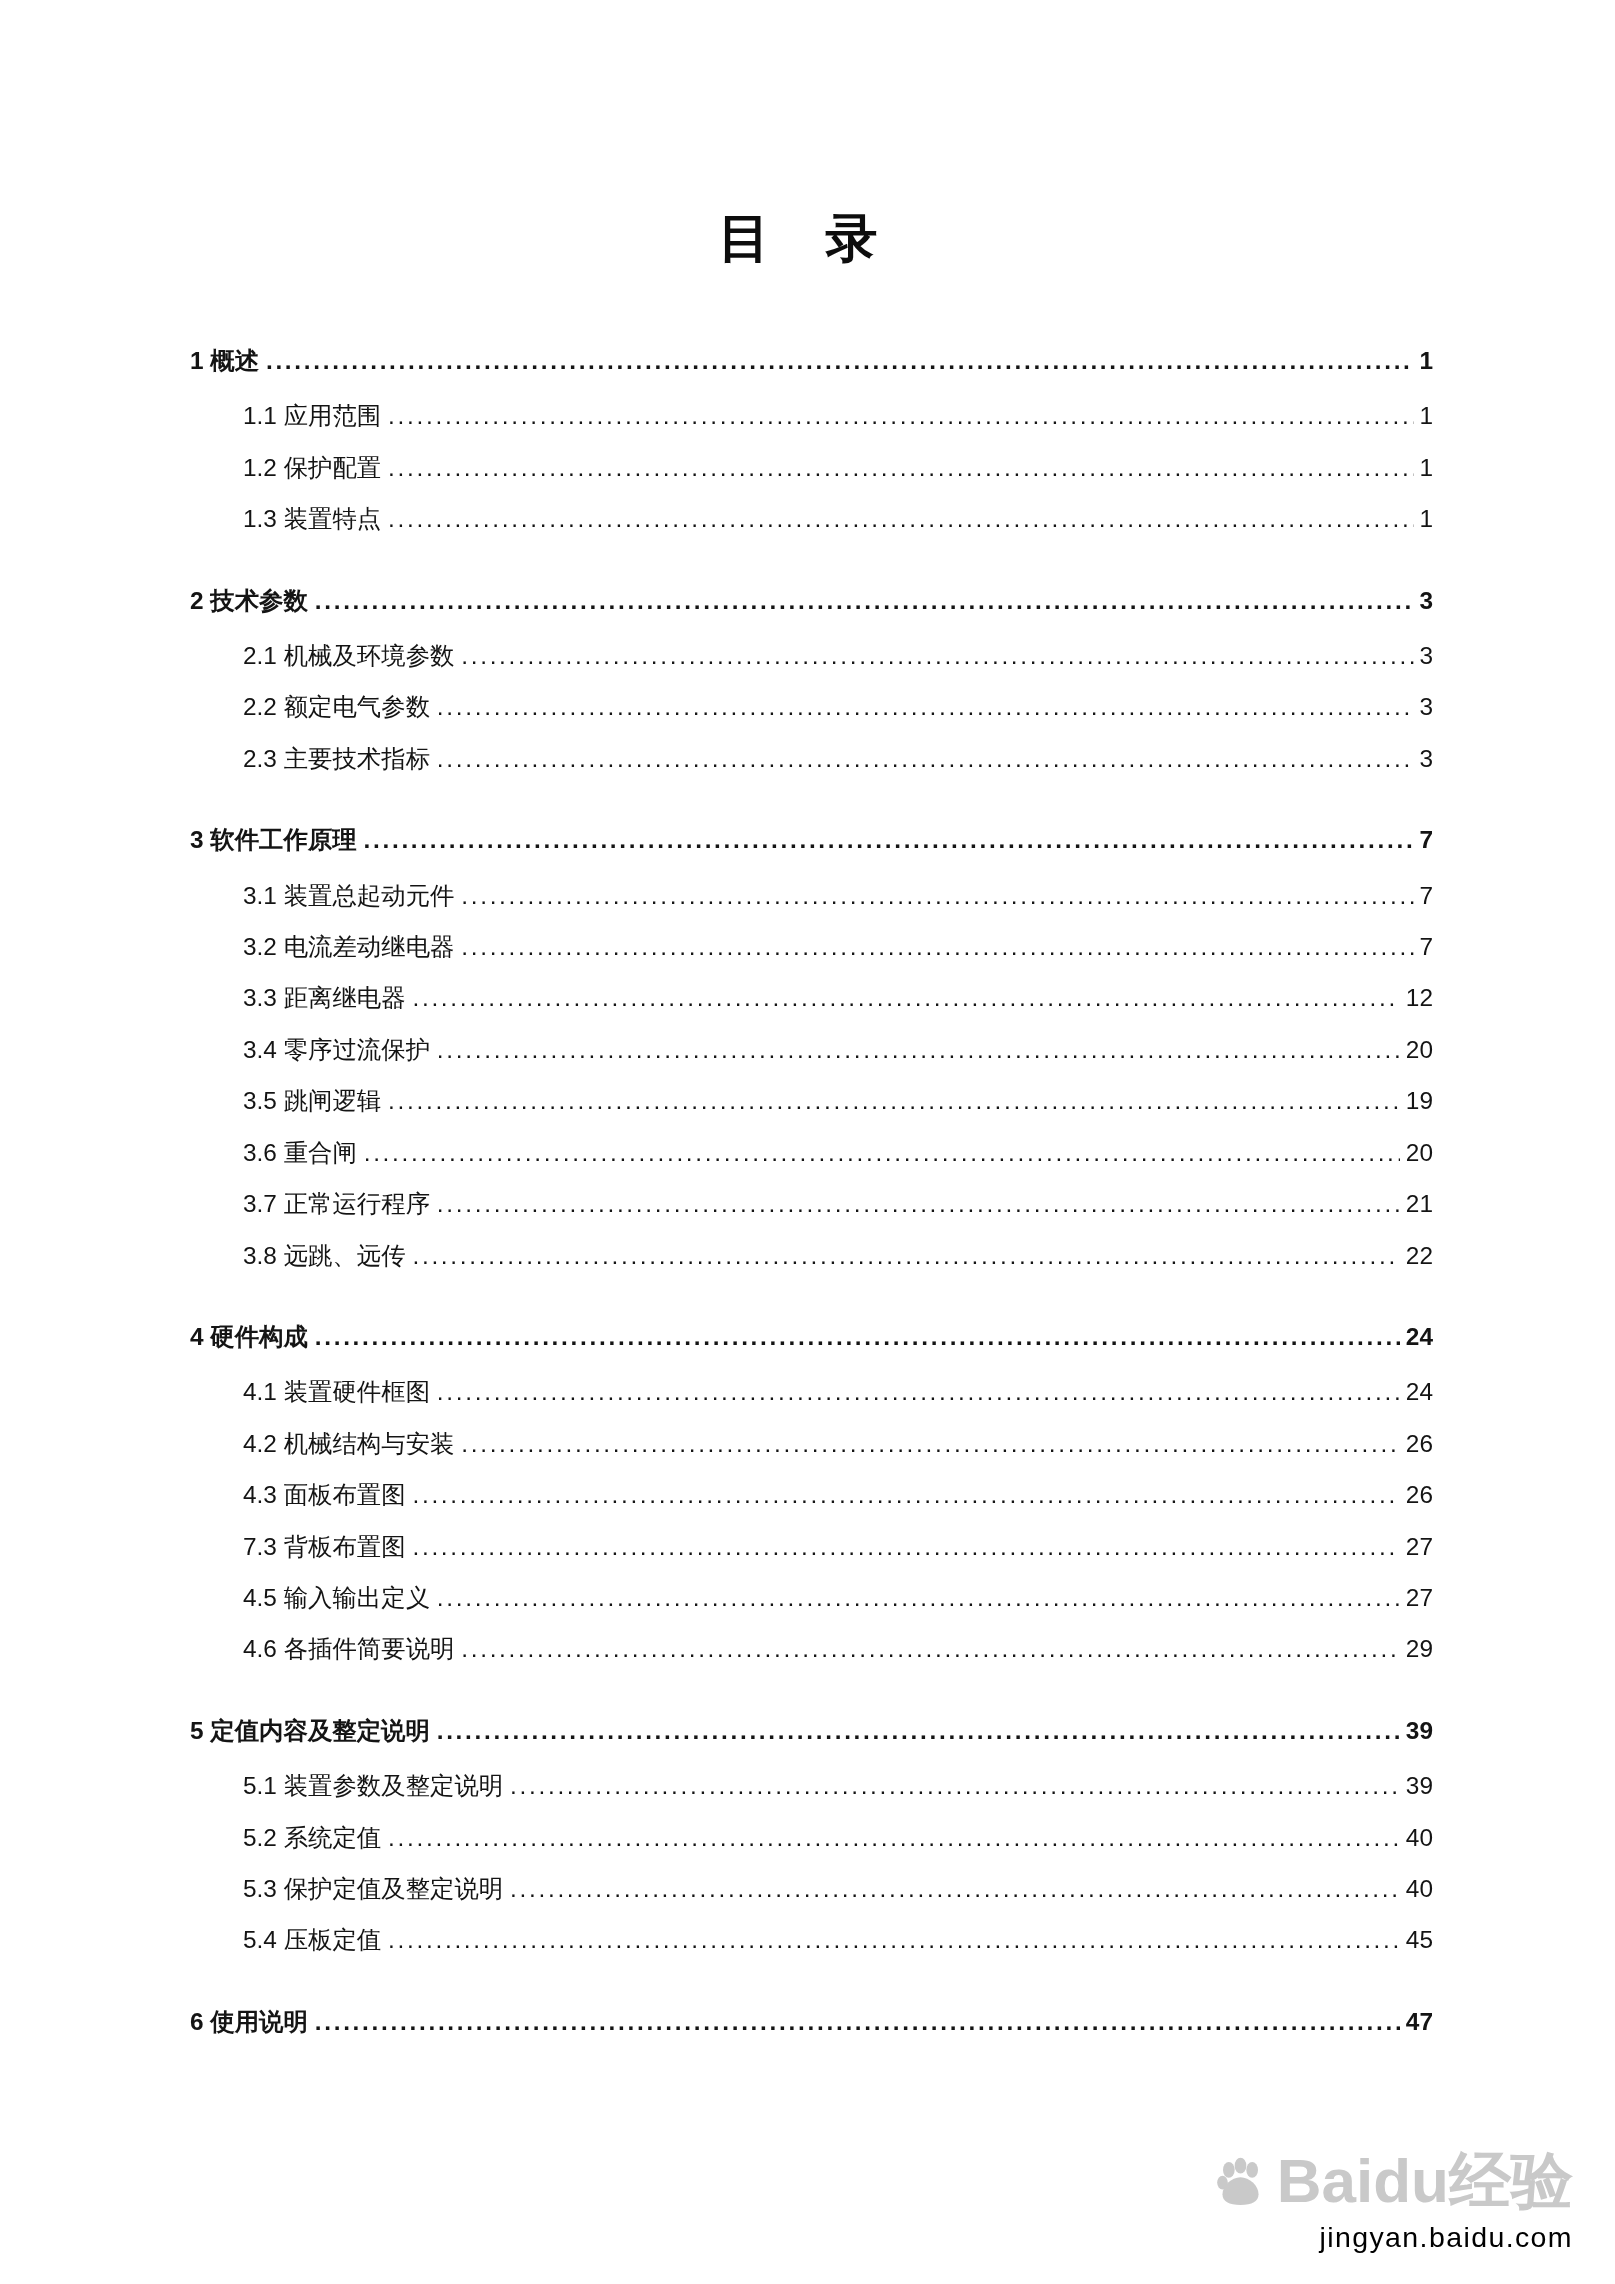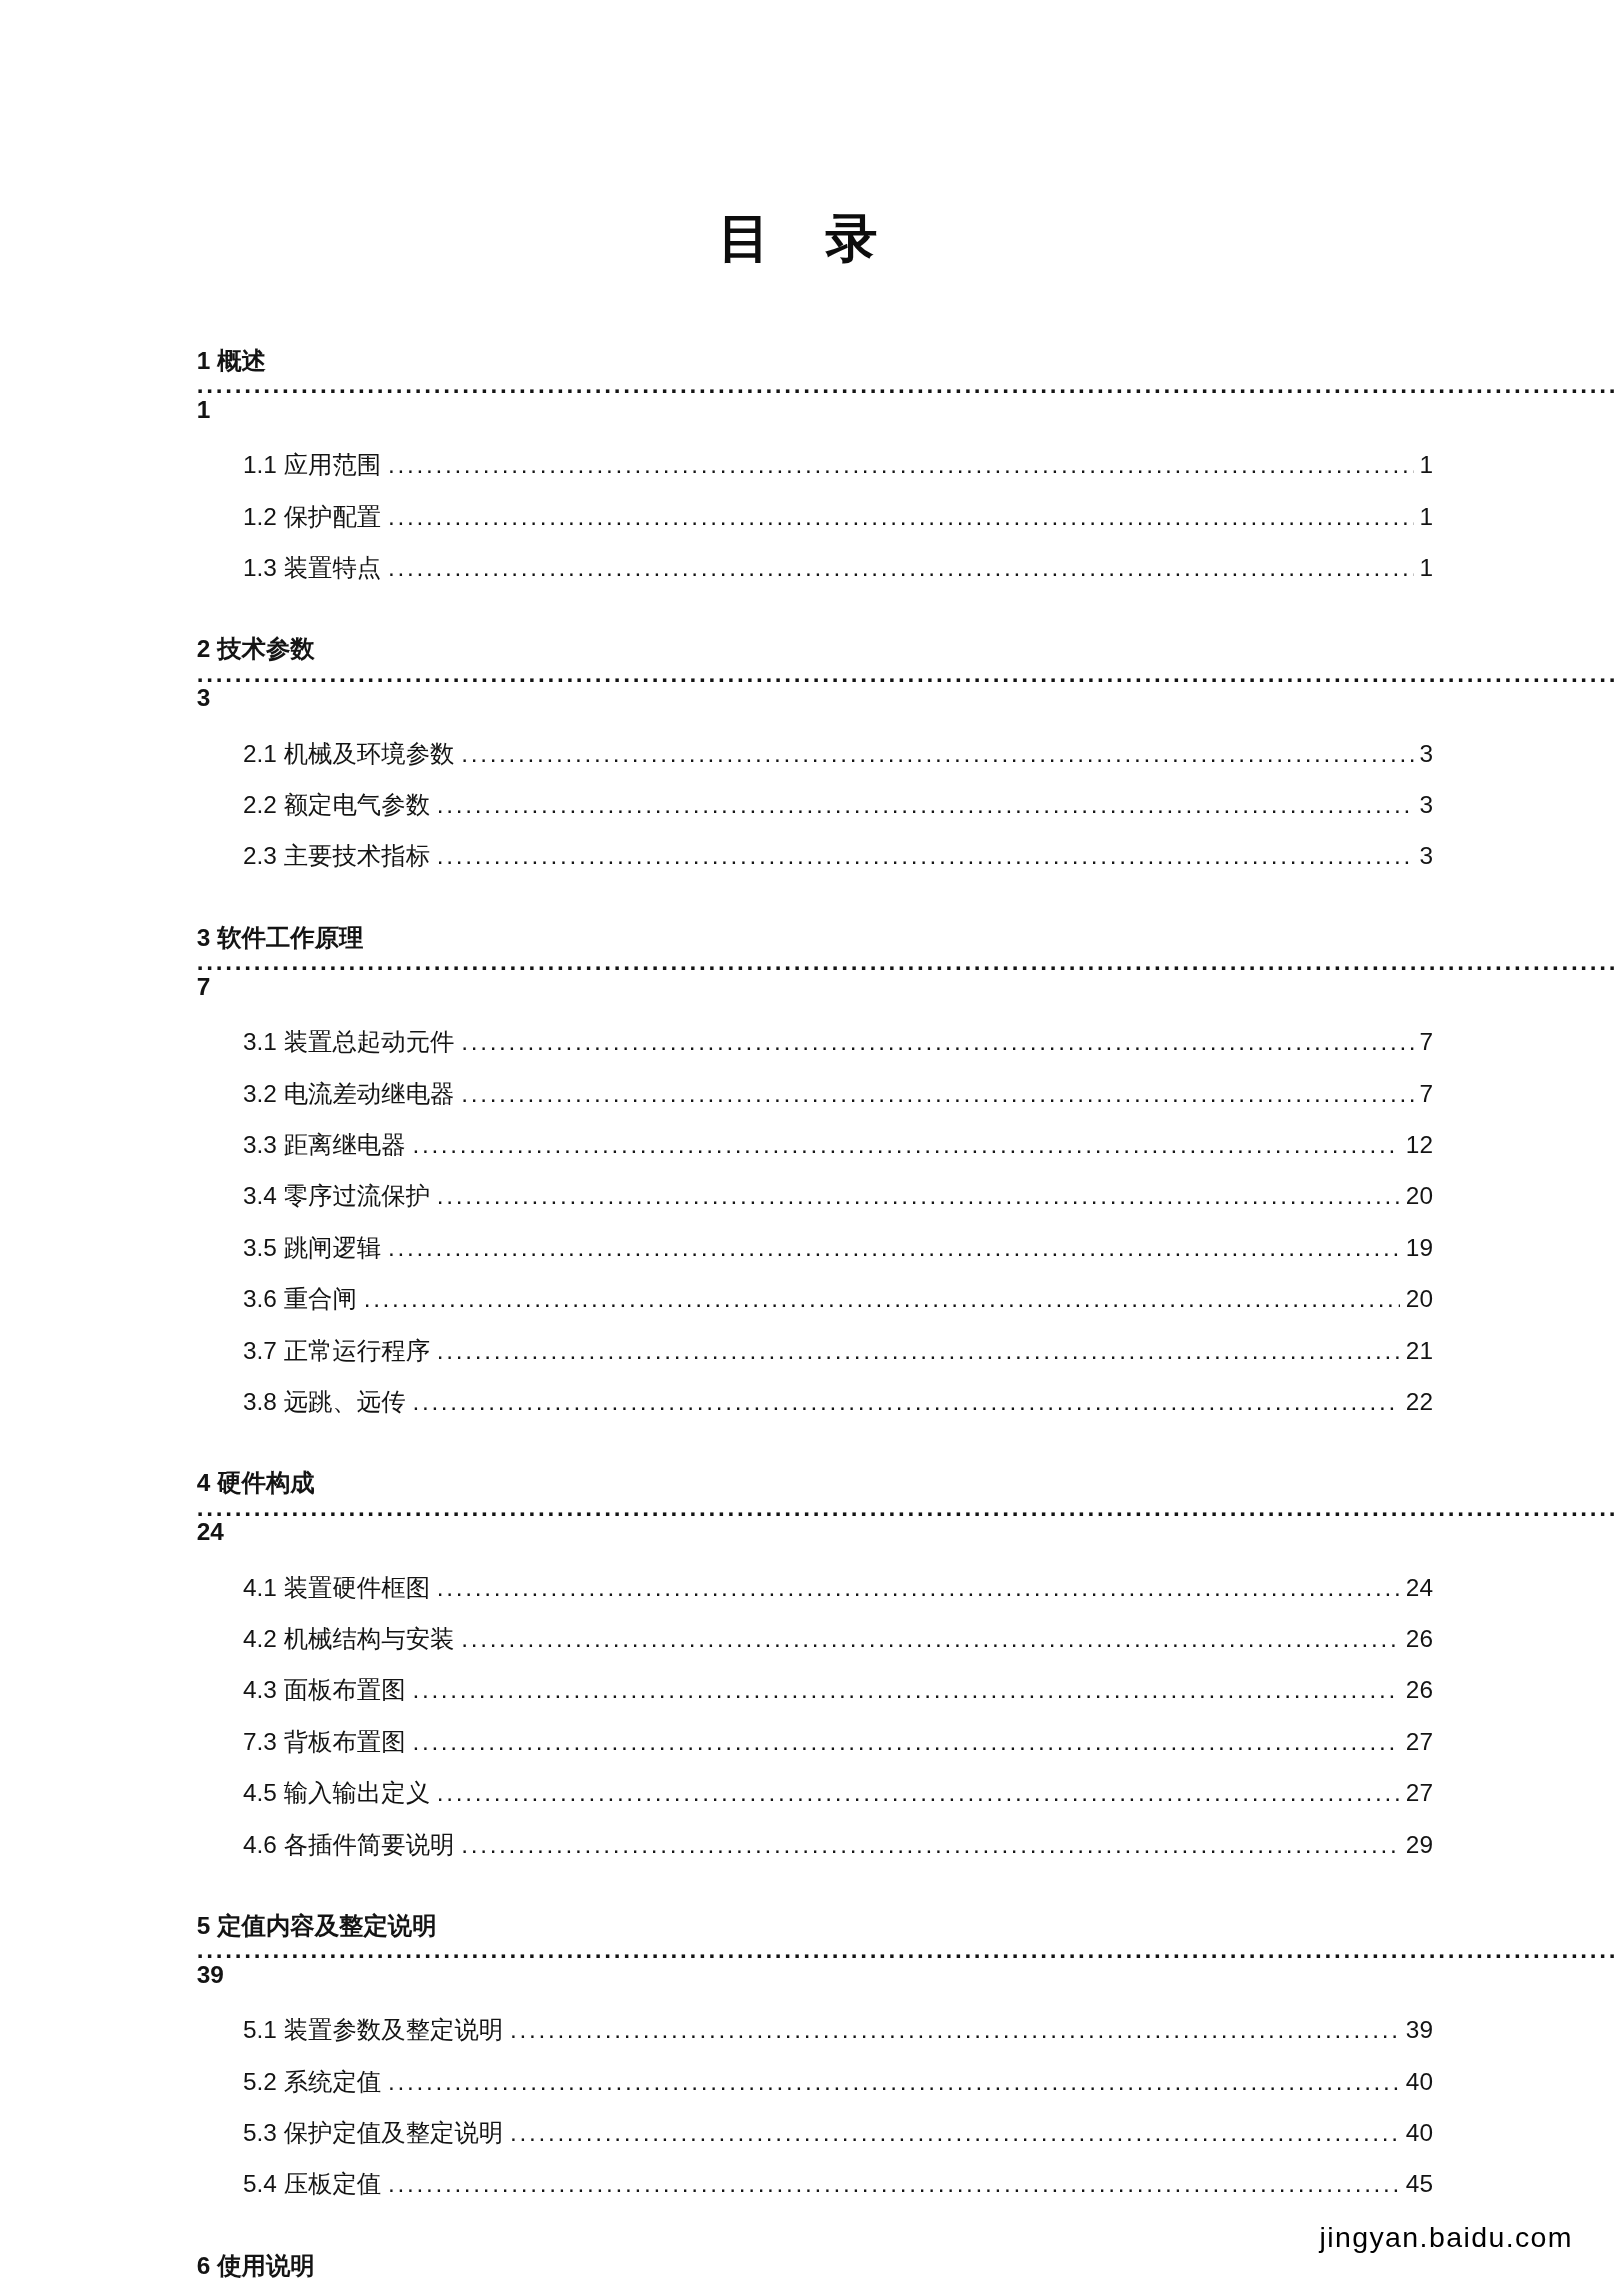--- a/index.html
+++ b/index.html
@@ -38,21 +38,20 @@
     font-size: 24.4px;
     line-height: 1.0;
     color: #141414;
     margin: 27px 0;
   }
 
   .toc-row.level-1 {
     font-weight: 700;
     margin-top: 57px;
     margin-bottom: 31px;
-    flex-direction: column;
   }
 
   .toc-row.level-2 {
     margin-left: 53px;
     font-weight: 400;
   }
 
   .toc-label {
     white-space: nowrap;
     flex: 0 0 auto;
@@ -260,17 +259,27 @@
         <span class="toc-page">45</span>
       </div>
       <div class="toc-row level-1">
         <span class="toc-label">6 使用说明</span>
         <span class="leader">............................................................................................................................................................................................................................................................................................................</span>
         <span class="toc-page">47</span>
       </div>
     </div>
 
   <div class="watermark">
+    <div class="brand-line">
+      <svg class="paw" viewBox="0 0 100 100" aria-hidden="true">
+        <ellipse cx="28" cy="30" rx="11" ry="15" fill="#c9c9c9"></ellipse>
+        <ellipse cx="50" cy="22" rx="11" ry="15" fill="#c9c9c9"></ellipse>
+        <ellipse cx="72" cy="30" rx="11" ry="15" fill="#c9c9c9"></ellipse>
+        <ellipse cx="16" cy="54" rx="10" ry="13" fill="#c9c9c9"></ellipse>
+        <path d="M50 44 C67 44 84 60 84 76 C84 90 72 96 50 96 C28 96 16 90 16 76 C16 60 33 44 50 44 Z" fill="#c9c9c9"></path>
+      </svg>
+      <span>Baidu经验</span>
+    </div>
     <div class="domain">jingyan.baidu.com</div>
   </div>
 
 </div>
 
 
 </body></html>

